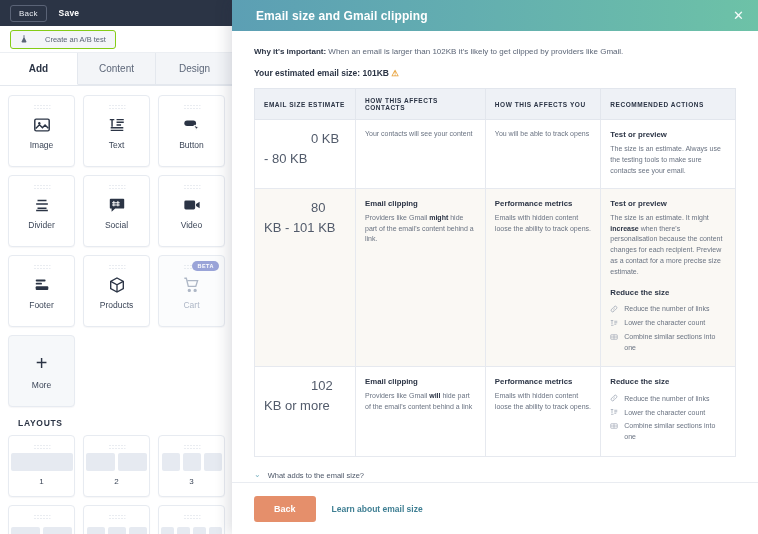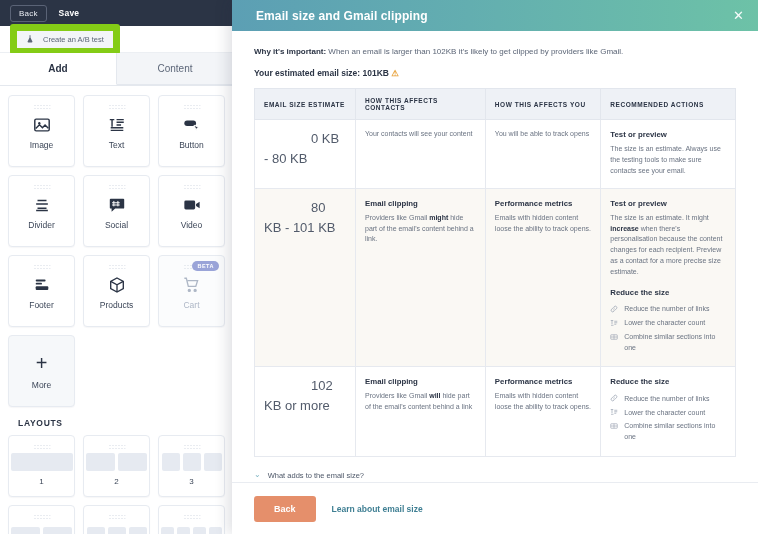--- a/index.html
+++ b/index.html
@@ -28,22 +28,22 @@
     background: transparent; letter-spacing: .2px;
   }
   .btn-save-top { color: #ffffff; font-size: 8.5px; font-weight: bold; letter-spacing: .2px; }
 
   .abbar {
     height: 27px; background: #ffffff;
     display: flex; align-items: center; padding: 0 10px;
     border-bottom: 1px solid #eceff3;
   }
   .ab-btn {
-    display: flex; align-items: center; gap: 9px;
-    background: #f3f5f8; border: 7px solid #84cc16; border-radius: 3px;
+    display: flex; align-items: center; gap: 17px;
+    background: #f3f5f8; border: 1px solid #84cc16; border-radius: 3px;
     padding: 4px 9px; color: #5b6576; font-size: 7.5px;
   }
   .ab-btn svg { width: 8px; height: 8px; display: block; }
 
   .tabs { display: flex; height: 33px; border-bottom: 1px solid #e4e8ee; background:#fff; }
   .tab {
     flex: 1; display: flex; align-items: center; justify-content: center;
     font-size: 10px; color: #5d6779; background: #f3f5f8;
     border-right: 1px solid #e4e8ee; border-bottom: 1px solid #e4e8ee;
   }
@@ -177,20 +177,21 @@
               <path d="M6.5 1h3v1h-.6v3.1l3.6 7.2A1.6 1.6 0 0 1 11 15H5a1.6 1.6 0 0 1-1.5-2.7l3.6-7.2V2h-.6V1z"></path>
             </svg>
         </span>
         <span>Create an A/B test</span>
       </div>
     </div>
 
     <div class="tabs">
       <div class="tab active">Add</div>
       <div class="tab">Content</div>
+      <div class="tab">Design</div>
     </div>
 
     <div class="palette">
       <div class="grid3" id="blocks-grid">
           <div class="tile">
             <span class="dots"></span>
             <span class="tile-ico">
               <svg viewBox="0 0 20 20" fill="none" stroke="currentColor" stroke-width="1.6">
                 <rect x="2" y="3.5" width="16" height="13" rx="1.5"></rect>
                 <circle cx="7" cy="8" r="1.3" fill="currentColor" stroke="none"></circle>

